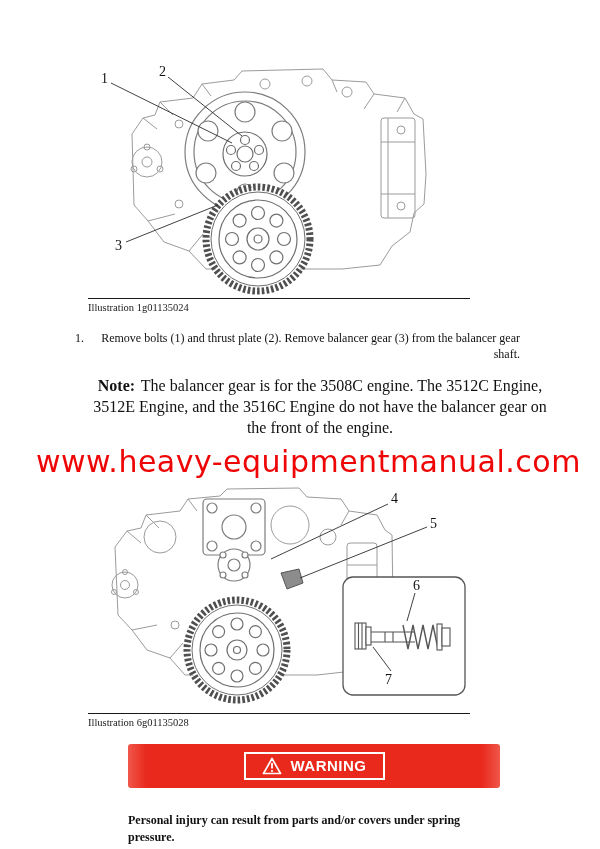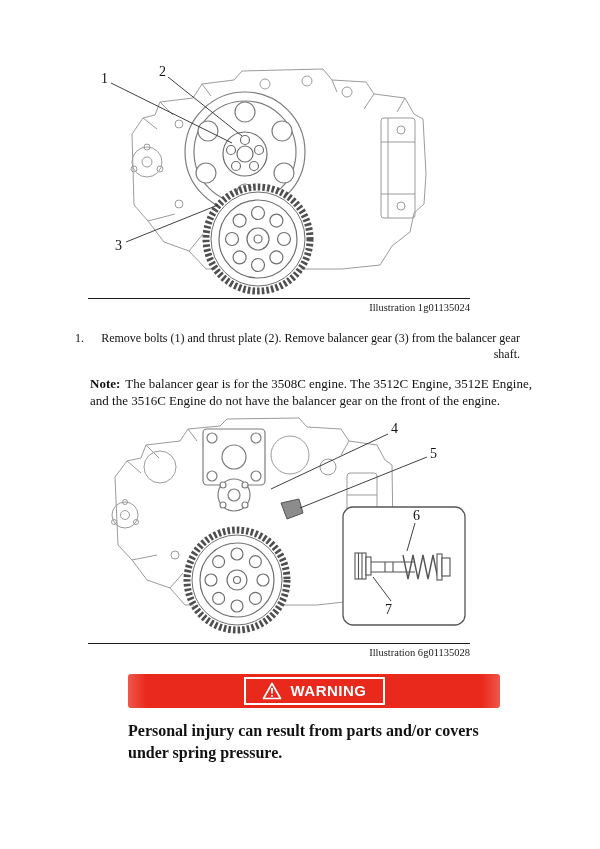--- a/index.html
+++ b/index.html
@@ -29,59 +29,60 @@
     font-size: 14px;
     fill: #111;
   }
 
   .illus-caption {
     width: 382px;
     margin: 2px 0 0 88px;
     border-top: 1px solid #1a1a1a;
     padding-top: 3px;
     display: flex;
-    justify-content: flex-end;
+    justify-content: flex-start;
     font-size: 10.5px;
     color: #1a1a1a;
   }
 
   
   .step {
     display: flex;
     margin: 18px 0 0 75px;
     width: 445px;
     font-size: 12px;
     line-height: 1.32;
   }
   .step-marker { flex: none; width: 16px; }
   .step-text { flex: 1; text-align: right; }
 
   .note {
     margin: 12px 0 0 90px;
     width: 460px;
-    font-size: 13px;
+    font-size: 16px;
     line-height: 1.32;
+    text-align: center;
   }
   .note b { margin-right: 2px; }
 
   
   .watermark {
     margin: 6px 0 0 36px;
     font-family: "DejaVu Sans", sans-serif;
     font-size: 30px;
     letter-spacing: 0.5px;
     white-space: nowrap;
     color: var(--watermark-red, #ee0505);
   }
 
   
   .warning-banner {
     margin: 16px 0 0 128px;
     width: 372px;
-    height: 34px;
+    height: 44px;
     border-radius: 3px;
     background: linear-gradient(90deg, #f0564a 0%, var(--warning-red, #e8291c) 5%,
                 var(--warning-red, #e8291c) 95%, #f0564a 100%);
     display: flex;
     align-items: center;
     justify-content: center;
   }
   .warning-title-box {
     display: flex;
     align-items: center;
@@ -91,23 +92,23 @@
     padding: 3px 16px;
   }
   .warning-title {
     font-family: "Liberation Sans", sans-serif;
     font-weight: bold;
     font-size: 15px;
     letter-spacing: 0.5px;
     color: #ffffff;
   }
   .warning-body {
-    margin: 12px 0 0 128px;
+    margin: 24px 0 0 128px;
     width: 378px;
-    font-size: 16px;
+    font-size: 12px;
     font-weight: bold;
     line-height: 1.4;
   }
 </style>
 </head>
 <body>
 
 <div>
 
   <figure class="figure figure-1">
@@ -188,20 +189,21 @@
   <div class="step">
     <span class="step-marker">1.</span>
     <span class="step-text">Remove bolts (1) and thrust plate (2). Remove balancer gear (3) from the balancer gear shaft.</span>
   </div>
 
   <p class="note">
     <b>Note:</b>
     <span>The balancer gear is for the 3508C engine. The 3512C Engine, 3512E Engine, and the 3516C Engine do not have the balancer gear on the front of the engine.</span>
   </p>
 
+  <div class="watermark">www.heavy-equipmentmanual.com</div>
 
   <figure class="figure figure-2">
     <svg class="engine-svg" viewBox="0 0 390 226" width="390" height="226">
       <g stroke="#9b9b9b" fill="none" stroke-width="1" stroke-linejoin="round">
         <path d="M30 62 L42 46 L56 43 L61 30 L95 26 L103 14 L135 11 L142 4 L214 3 L222 12 L256 14 L264 26 L292 30 L300 45 L307 50 L308 120 L300 132 L296 152 L278 166 L268 186 L232 190 L100 190 L85 173 L62 165 L47 145 L33 130 Z"></path>
         <path d="M61 30 L74 43 M264 26 L256 40 M42 46 L56 58 M103 14 L112 26"></path>
         <circle cx="75" cy="52" r="16"></circle>
         <circle cx="243" cy="52" r="8"></circle>
         <circle cx="205" cy="40" r="19"></circle>
         <circle cx="40" cy="100" r="13"></circle>

